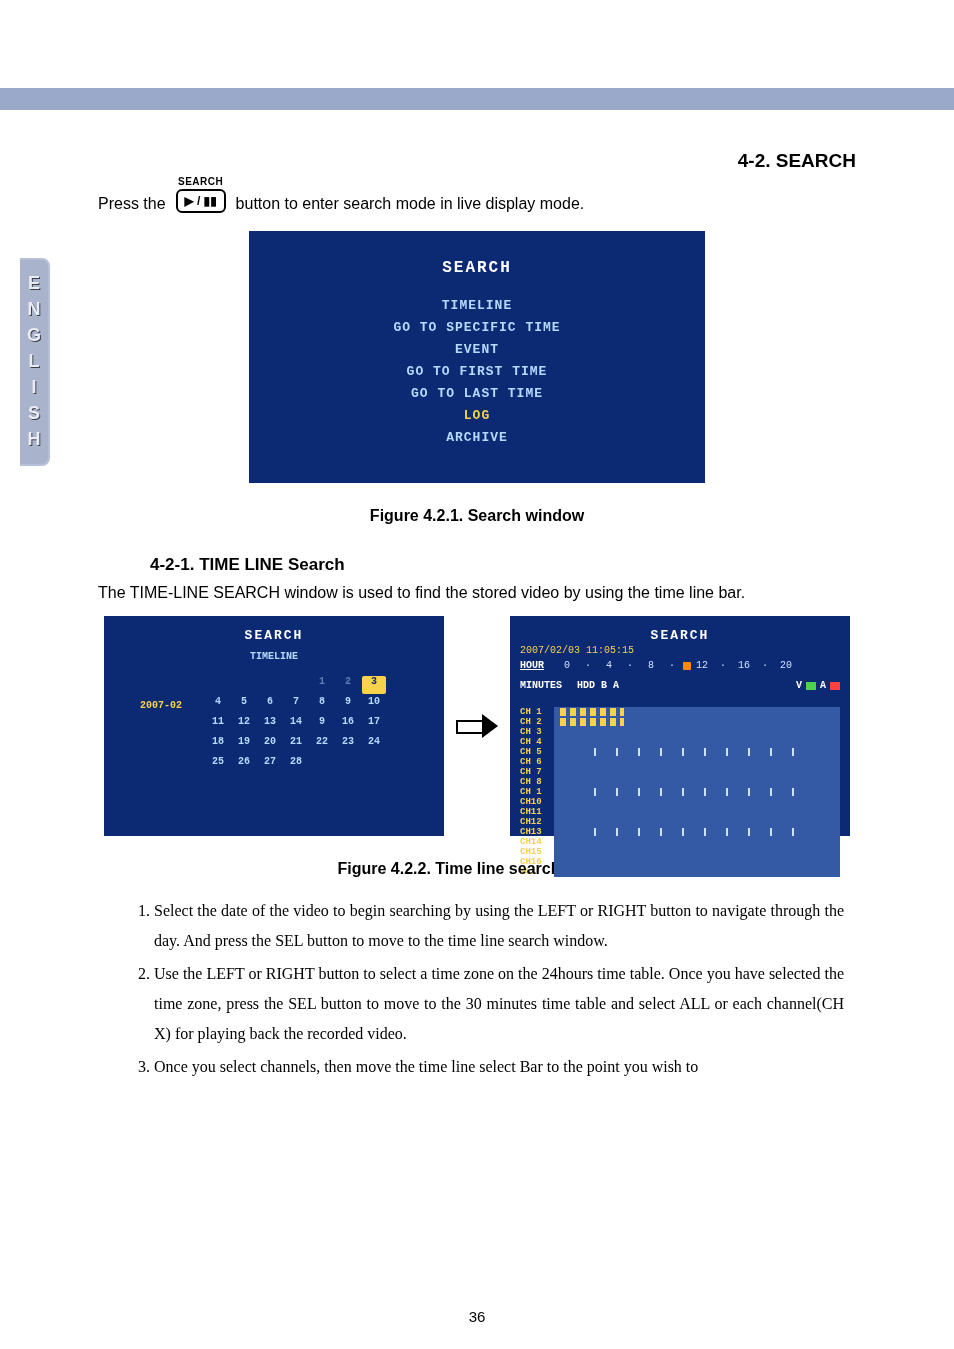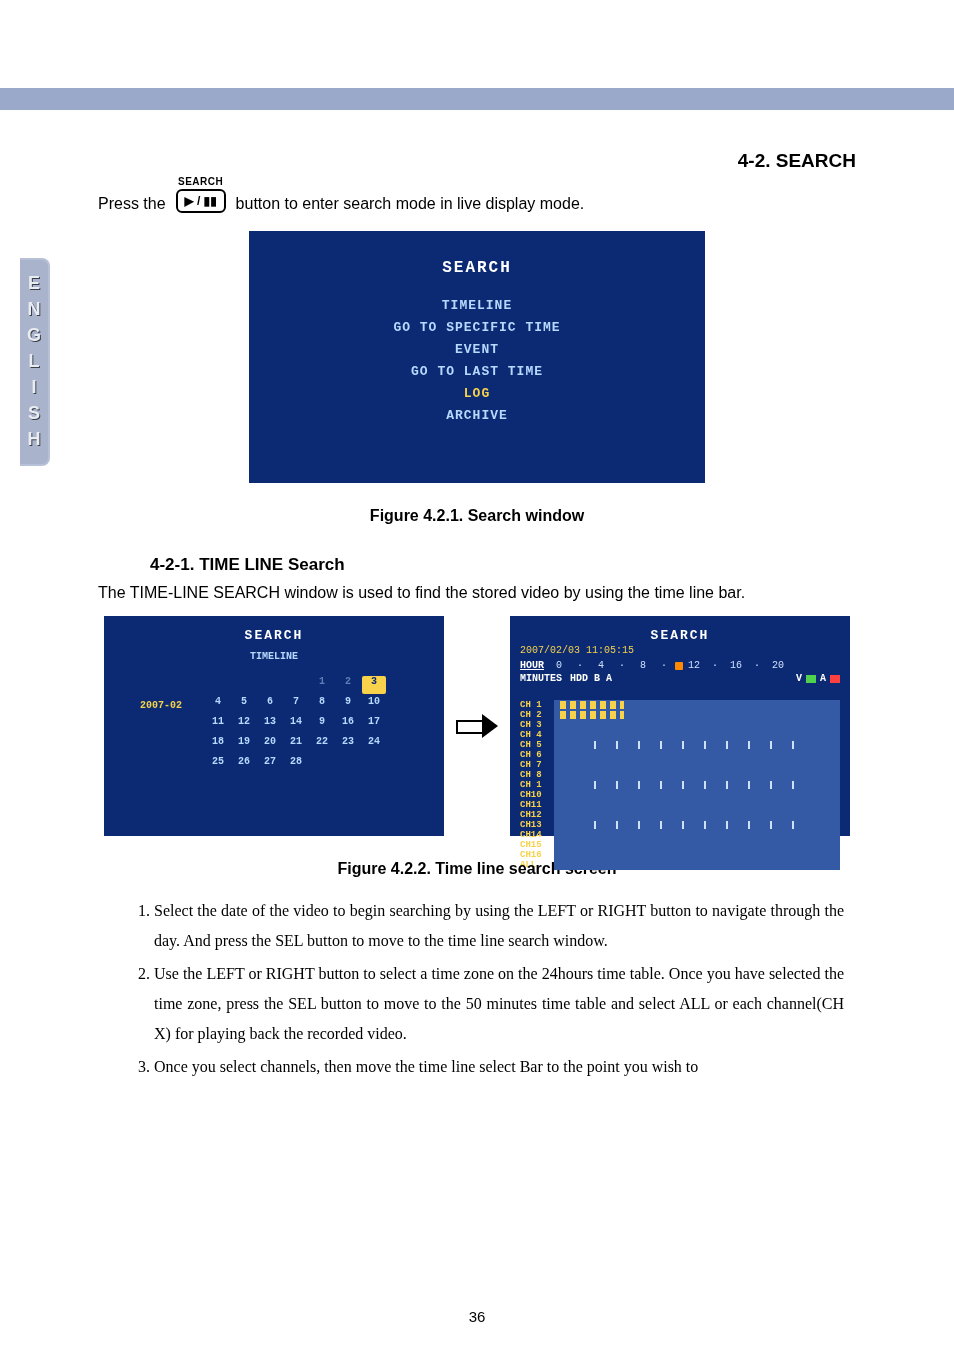--- a/index.html
+++ b/index.html
@@ -191,24 +191,24 @@
     grid-template-columns: repeat(7, 24px);
     grid-auto-rows: 18px;
     gap: 2px 2px;
     margin-top: 4px;
   }
   .cal span { text-align:center; font-weight:700; }
   .cal .dim  { color:#5c7db8; }
   .cal .sel { background:#f7d24a; color:#0b2a73; border-radius:2px; }
   .shot3 .date { text-align:left; color:#f7d24a; font-weight:400; margin-top:2px; }
   .hourline { display:flex; gap:1px; align-items:center; margin-top:4px; flex-wrap:wrap; }
-  .hourline .lbl { color:#fff; font-weight:700; margin-right:4px;text-decoration:underline; }
+  .hourline .lbl { color:#fff; font-weight:700; margin-right:12px;text-decoration:underline; }
   .hourline span.h { color:#cfe1ff; width:20px; text-align:center; }
   .hourline .marker { width:8px; height:8px; background:#ff8a00; display:inline-block; border-radius:1px; }
-  .minuteline { display:flex; align-items:center; gap:8px; margin-top:2px; color:#fff; font-weight:700; }
+  .minuteline { display:flex; align-items:center; gap:15px; margin-top:9px; color:#fff; font-weight:700; }
   .minuteline .lg { display:flex; gap:4px; align-items:center; margin-left:auto; }
   .lg-v  { width:10px; height:8px; background:#4fd34f; display:inline-block; }
   .lg-a  { width:10px; height:8px; background:#ff4040; display:inline-block; }
   .chs { margin-top:16px; display:grid; grid-template-columns:34px 1fr; row-gap:0; }
   .chs .chlab { color:#f7d24a; font-weight:700; font-size:9px; line-height:10px; }
   .chs .bar  { height:10px; background:#355aa5; position:relative; }
   .chs .bar.seg::before {
     content:""; position:absolute; left:6px; top:1px; width:64px; height:8px;
     background: repeating-linear-gradient(90deg,#f7d24a 0 6px, transparent 6px 10px);
   }
@@ -266,20 +266,21 @@
       <span>button to enter search mode in live display mode.</span>
     </div>
 
     <div class="fig">
       <div class="shot1">
         <div class="title">SEARCH</div>
         <div class="items">
           <div>TIMELINE</div>
           <div>GO TO SPECIFIC TIME</div>
           <div>EVENT</div>
+          <div>GO TO FIRST TIME</div>
           <div>GO TO LAST TIME</div>
           <div class="sel">LOG</div>
           <div>ARCHIVE</div>
         </div>
       </div>
       <div class="fig-caption">Figure 4.2.1. Search window</div>
     </div>
 
     <div class="h3">4-2-1. TIME LINE Search</div>
     <p class="body-text">The TIME-LINE SEARCH window is used to find the stored video by using the time line bar.</p>
@@ -403,19 +404,19 @@
         </div>
       </div>
     </div>
 
     <div class="fig">
       <div class="fig-caption">Figure 4.2.2. Time line search screen</div>
     </div>
 
     <ol class="ol">
       <li>Select the date of the video to begin searching by using the LEFT or RIGHT button to navigate through the day. And press the SEL button to move to the time line search window.</li>
-      <li>Use the LEFT or RIGHT button to select a time zone on the 24hours time table. Once you have selected the time zone, press the SEL button to move to the 50 minutes time table and select ALL or each channel(CH X) for playing back the recorded video.</li>
+      <li>Use the LEFT or RIGHT button to select a time zone on the 24hours time table. Once you have selected the time zone, press the SEL button to move to the 30 minutes time table and select ALL or each channel(CH X) for playing back the recorded video.</li>
       <li>Once you select channels, then move the time line select Bar to the point you wish to</li>
     </ol>
   </div>
 
   <div class="pgnum">36</div>
 </div>
 
 </body></html>

